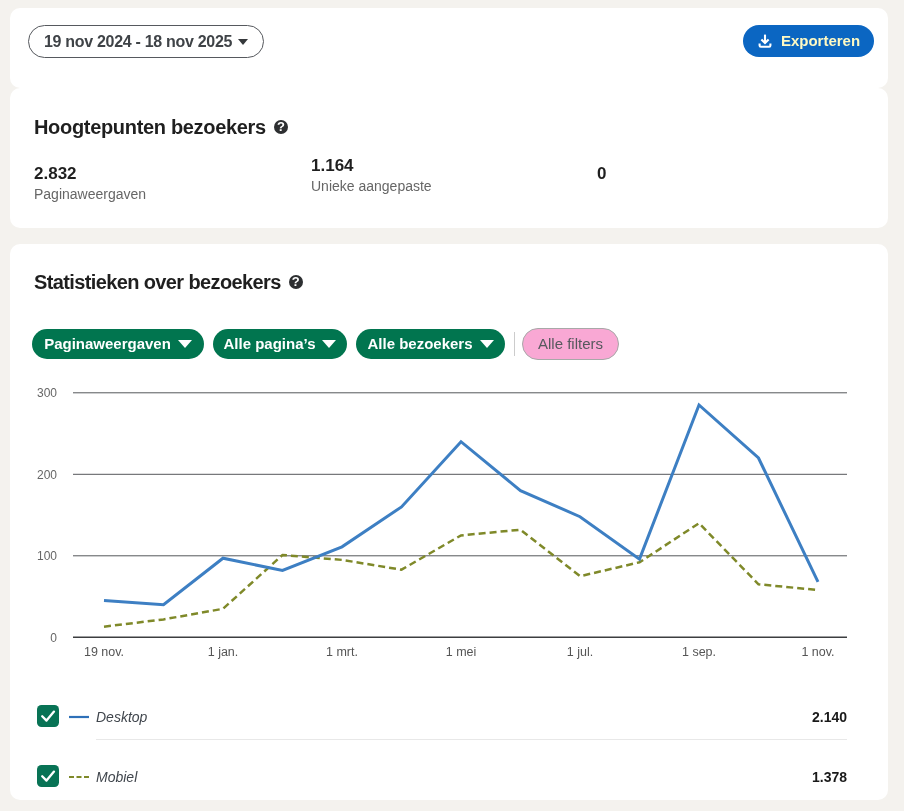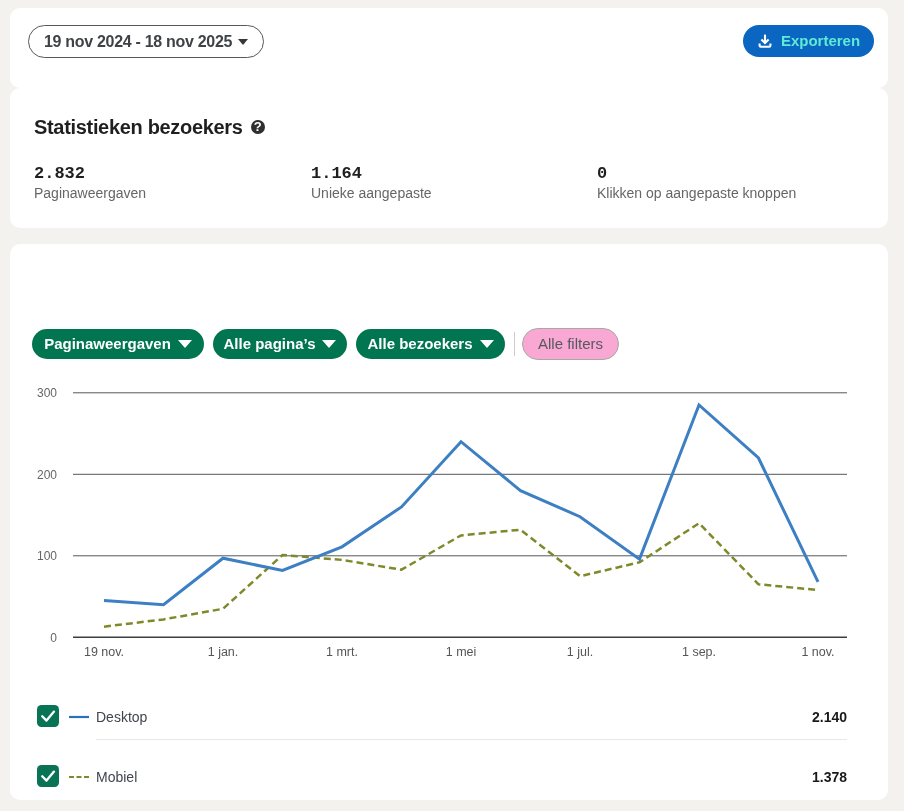--- a/index.html
+++ b/index.html
@@ -5,67 +5,67 @@
   * { margin:0; padding:0; box-sizing:border-box; }
   html,body { width:904px; height:811px; background:#f4f2ee; font-family:"Liberation Sans", sans-serif; }
   #page { position:relative; width:904px; height:811px; overflow:hidden; }
   .card { position:absolute; left:10px; width:878px; background:#ffffff; border-radius:10px; }
   #card1 { top:8px; height:80px; }
   #card2 { top:88px; height:140px; }
   #card3 { top:244px; height:556px; }
   .abs { position:absolute; }
   .h2 { font-size:20px; font-weight:700; color:rgba(0,0,0,0.88); }
   .qicon { display:inline-block; width:14px; height:14px; border-radius:50%; background:#2d2f31; color:#fff; font-size:13px; font-weight:700; text-align:center; line-height:14.5px; vertical-align:3px; margin-left:8px; }
-  .statnum { font-size:17px; font-weight:700; color:rgba(0,0,0,0.88);font-family:Liberation Mono, monospace; }
+  .statnum { font-size:17px; font-weight:700; color:rgba(0,0,0,0.88); }
   .statlbl { font-size:14px; color:#666; margin-top:2px; }
   .gpill { position:absolute; top:85px; height:30px; background:#01754f; color:#fff; border-radius:15px; font-size:15px; font-weight:700; line-height:30px; text-align:center; }
   .gpill .caret { display:inline-block; margin-left:7px; vertical-align:1.5px; width:0; height:0; border-left:7px solid transparent; border-right:7px solid transparent; border-top:8px solid #fff; }
   .datebtn { position:absolute; left:18px; top:17px; width:236px; height:33px; border:1px solid #56595e; border-radius:17px; font-size:16px; font-weight:700; color:#3f4347; line-height:31px; text-align:center; letter-spacing:-0.3px; background:#fff; }
   .datebtn .caret { display:inline-block; margin-left:6px; vertical-align:2px; width:0; height:0; border-left:5px solid transparent; border-right:5px solid transparent; border-top:6px solid #35383b; }
-  .exportbtn { position:absolute; left:733px; top:17px; width:131px; height:32px; background:#0b66c2; border-radius:16px; color:#5eead4; font-size:15px; font-weight:700; line-height:32px; text-align:center; }
+  .exportbtn { position:absolute; left:733px; top:17px; width:131px; height:32px; background:#0b66c2; border-radius:16px; color:#fef9c3; font-size:15px; font-weight:700; line-height:32px; text-align:center; }
   .filtersbtn { position:absolute; left:512px; top:84px; width:97px; height:32px; border:1px solid #a8a8a8; border-radius:16px; font-size:15px; color:#56595e; line-height:30px; text-align:center; background:#f9a8d4; }
   .vdivider { position:absolute; left:504px; top:88px; width:1px; height:24px; background:#ccc; }
   .legendrow { position:absolute; left:0; width:878px; height:21px; }
   .cbx { position:absolute; left:27px; top:-1px; width:22px; height:22px; background:#087355; border-radius:4.5px; }
-  .lgl { position:absolute; left:86px; top:3px; font-size:14px; color:#40464d; }
+  .lgl { position:absolute; left:86px; top:3px; font-size:14px; color:#40464d;font-style:italic; }
   .lgv { position:absolute; right:41px; top:3px; font-size:14px; font-weight:700; color:rgba(0,0,0,0.9); }
   .sep { position:absolute; left:86px; top:495px; width:751px; height:1px; background:#e8e8e8; }
 </style>
 </head>
 <body>
 <div id="page">
 
   <div class="card" id="card1">
     <div class="datebtn">19 nov 2024 - 18 nov 2025<span class="caret"></span></div>
     <div class="exportbtn"><svg width="16" height="16" viewBox="0 0 16 16" style="vertical-align:-3px;margin-right:8px">
           <g stroke="#fff" stroke-width="2.1" fill="none">
             <path d="M8 1.6 V9.6"></path>
             <path d="M4.4 6.4 L8 10 L11.6 6.4"></path>
             <path d="M2.6 10.6 V12.5 A1.2 1.2 0 0 0 3.8 13.7 H12.2 A1.2 1.2 0 0 0 13.4 12.5 V10.6"></path>
           </g>
         </svg>Exporteren</div>
   </div>
 
   <div class="card" id="card2">
-    <div class="abs" style="left:24px;top:28px;"><span class="h2" style="letter-spacing:-0.32px;">Statistieken bezoekers</span><span class="qicon">?</span></div>
+    <div class="abs" style="left:24px;top:28px;"><span class="h2" style="letter-spacing:-0.32px;">Hoogtepunten bezoekers</span><span class="qicon">?</span></div>
     <div class="abs" style="left:24px;top:76px;">
         <div class="statnum">2.832</div>
         <div class="statlbl">Paginaweergaven</div>
       </div>
-    <div class="abs" style="left:301px;top:76px;">
+    <div class="abs" style="left:301px;top:68px;">
         <div class="statnum">1.164</div>
         <div class="statlbl">Unieke aangepaste</div>
       </div>
     <div class="abs" style="left:587px;top:76px;">
         <div class="statnum">0</div>
-        <div class="statlbl">Klikken op aangepaste knoppen</div>
       </div>
   </div>
 
   <div class="card" id="card3">
+    <div class="abs" style="left:24px;top:27px;"><span class="h2" style="letter-spacing:-0.62px;">Statistieken over bezoekers</span><span class="qicon">?</span></div>
 
     <div class="gpill" style="left:22px;width:172px;">Paginaweergaven<span class="caret"></span></div>
     <div class="gpill" style="left:203px;width:134px;">Alle pagina’s<span class="caret"></span></div>
     <div class="gpill" style="left:346px;width:149px;">Alle bezoekers<span class="caret"></span></div>
     <div class="vdivider"></div>
     <div class="filtersbtn">Alle filters</div>
 
     <svg class="abs" style="left:0;top:136px;" width="878" height="290" viewBox="0 0 878 290">
       <g stroke="#55575a" stroke-width="1">
         <line x1="63" y1="12.8" x2="837" y2="12.8"></line>

